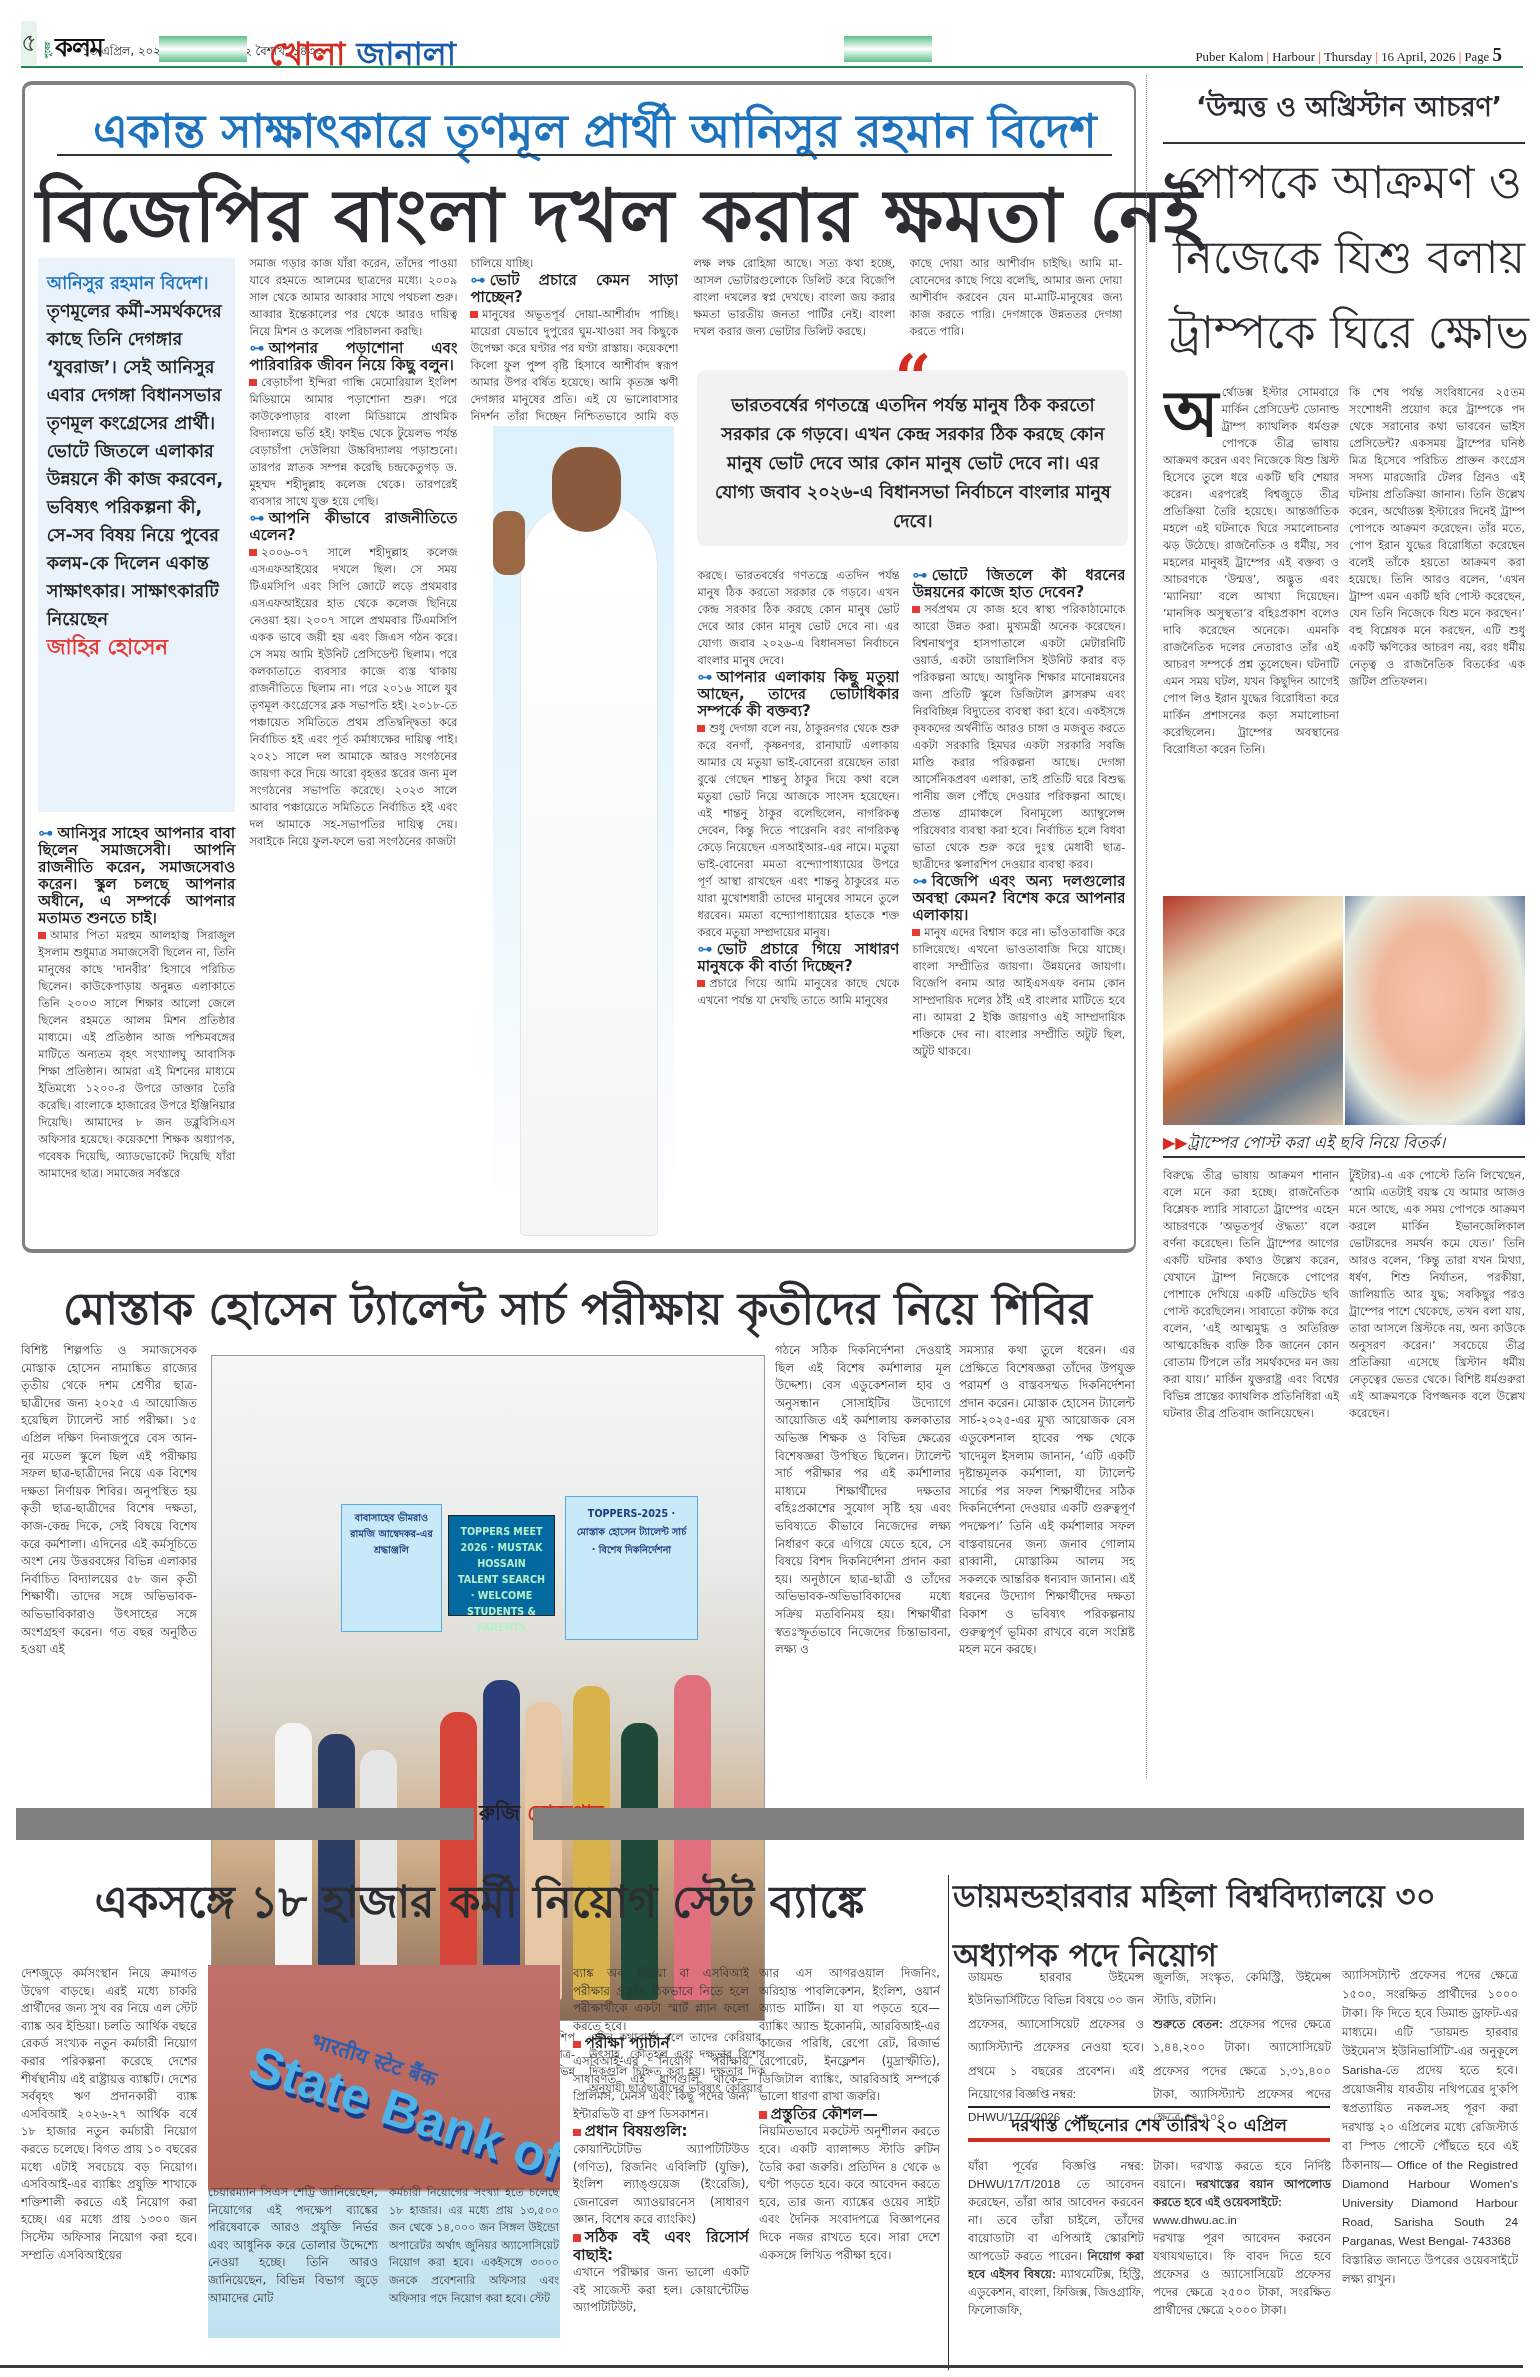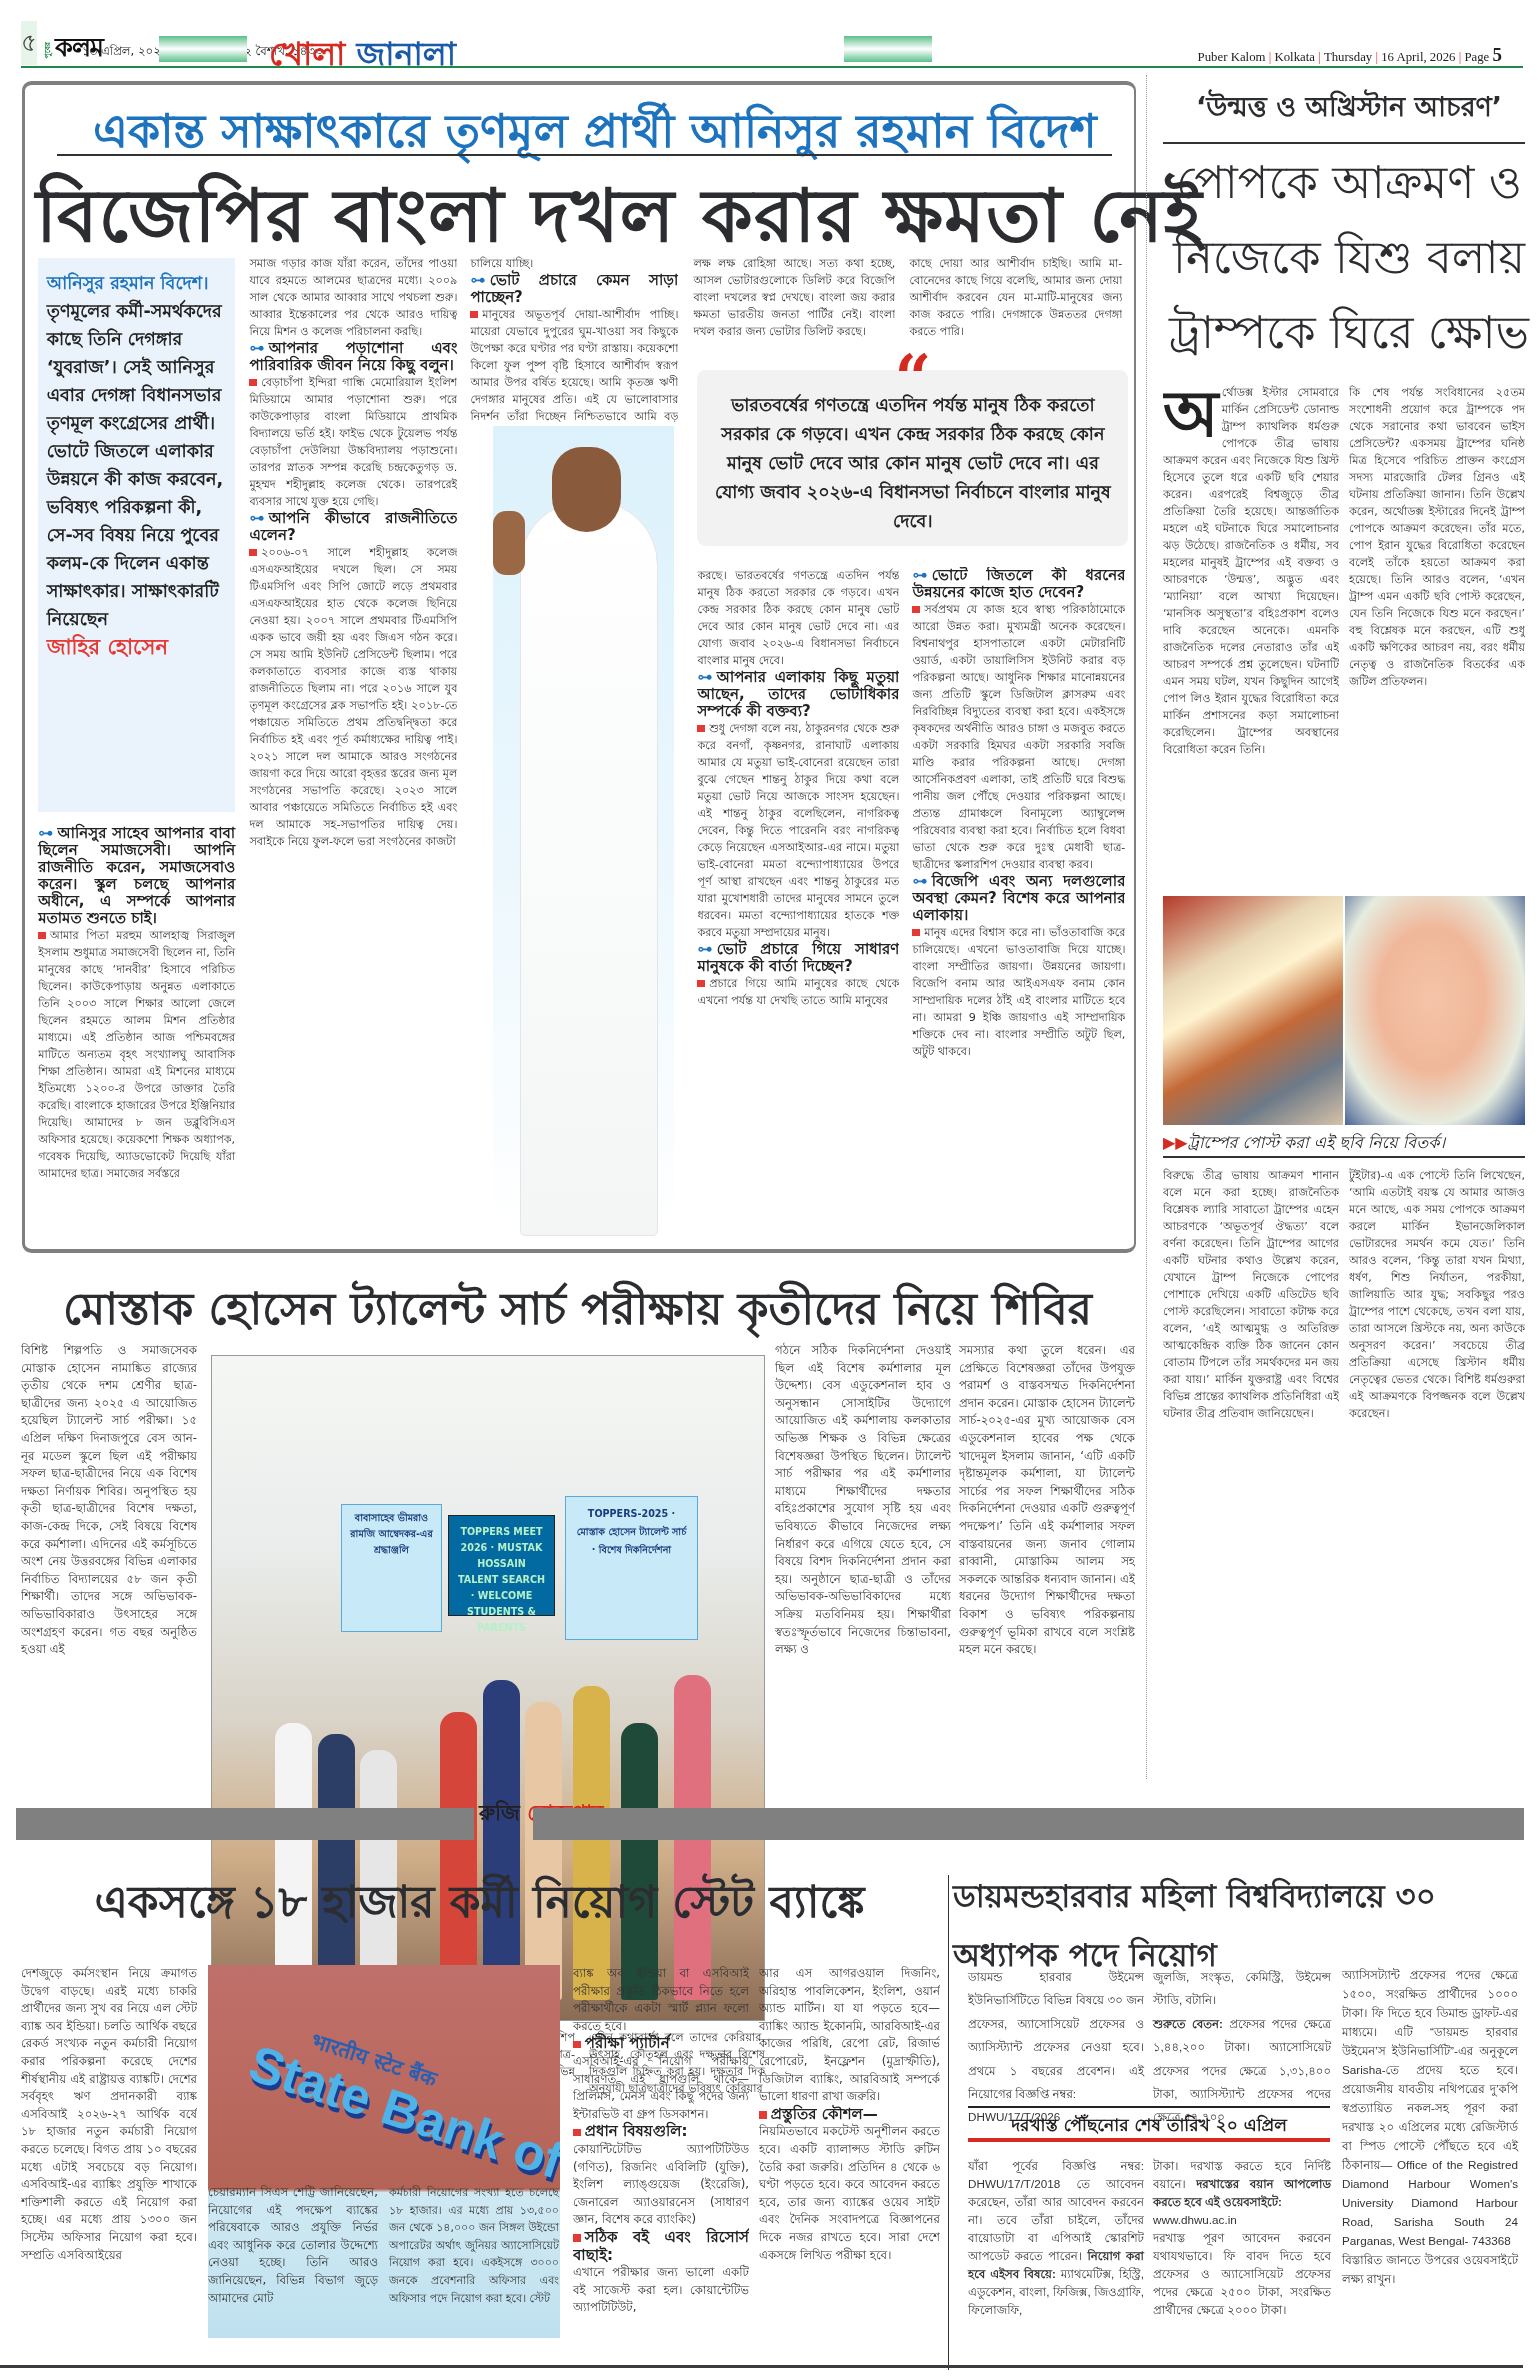--- a/index.html
+++ b/index.html
@@ -105,21 +105,21 @@
   <div class="date-line">
     <span>১৬ এপ্রিল, ২০২৬</span><span class="sep"></span><span>বৃহস্পতিবার</span><span class="sep"></span><span>২ বৈশাখ, ১৪৩৩</span>
   </div>
   <div class="green-bar a"></div>
   <div class="section-title">
     <span class="red">খোলা</span>
     <span class="blue">জানালা</span>
   </div>
   <div class="green-bar b"></div>
   <div class="eng-line">
-    <span>Puber Kalom</span><span class="sep">|</span><span>Kolkata</span><span class="sep">|</span><span>Thursday</span><span class="sep">|</span><span>16 April, 2026</span><span class="sep">|</span><span>Page</span>
+    <span>Puber Kalom</span><span class="sep">|</span><span>Harbour</span><span class="sep">|</span><span>Thursday</span><span class="sep">|</span><span>16 April, 2026</span><span class="sep">|</span><span>Page</span>
     <span class="big">5</span>
   </div>
 </div>
 <div class="mast-rule"></div>
 
 <div class="interview">
   <div class="kicker">একান্ত সাক্ষাৎকারে তৃণমূল প্রার্থী আনিসুর রহমান বিদেশ</div>
   <div class="kicker-rule"></div>
   <div class="headline-main">বিজেপির বাংলা দখল করার ক্ষমতা নেই</div>
 
@@ -161,21 +161,21 @@
       <p><span>করছে। ভারতবর্ষের গণতন্ত্রে এতদিন পর্যন্ত মানুষ ঠিক করতো সরকার কে গড়বে। এখন কেন্দ্র সরকার ঠিক করছে কোন মানুষ ভোট দেবে আর কোন মানুষ ভোট দেবে না। এর যোগ্য জবাব ২০২৬-এ বিধানসভা নির্বাচনে বাংলার মানুষ দেবে।</span></p>
       <p class="q"><span class="q-icon">⊶</span><span>আপনার এলাকায় কিছু মতুয়া আছেন, তাদের ভোটাধিকার সম্পর্কে কী বক্তব্য?</span></p>
       <p><span class="a-icon"></span><span>শুধু দেগঙ্গা বলে নয়, ঠাকুরনগর থেকে শুরু করে বনগাঁ, কৃষ্ণনগর, রানাঘাট এলাকায় আমার যে মতুয়া ভাই-বোনেরা রয়েছেন তারা বুঝে গেছেন শান্তনু ঠাকুর দিয়ে কথা বলে মতুয়া ভোট নিয়ে আজকে সাংসদ হয়েছেন। এই শান্তনু ঠাকুর বলেছিলেন, নাগরিকত্ব দেবেন, কিন্তু দিতে পারেননি বরং নাগরিকত্ব কেড়ে নিয়েছেন এসআইআর-এর নামে। মতুয়া ভাই-বোনেরা মমতা বন্দ্যোপাধ্যায়ের উপরে পূর্ণ আস্থা রাখছেন এবং শান্তনু ঠাকুরের মত যারা মুখোশধারী তাদের মানুষের সামনে তুলে ধরবেন। মমতা বন্দ্যোপাধ্যায়ের হাতকে শক্ত করবে মতুয়া সম্প্রদায়ের মানুষ।</span></p>
       <p class="q"><span class="q-icon">⊶</span><span>ভোট প্রচারে গিয়ে সাধারণ মানুষকে কী বার্তা দিচ্ছেন?</span></p>
       <p><span class="a-icon"></span><span>প্রচারে গিয়ে আমি মানুষের কাছে থেকে এখনো পর্যন্ত যা দেখছি তাতে আমি মানুষের</span></p>
     </div>
   <div class="col" style="left:887px; top:482px; width:213px; height:674px; overflow:hidden;">
       <p class="q"><span class="q-icon">⊶</span><span>ভোটে জিতলে কী ধরনের উন্নয়নের কাজে হাত দেবেন?</span></p>
       <p><span class="a-icon"></span><span>সর্বপ্রথম যে কাজ হবে স্বাস্থ্য পরিকাঠামোকে আরো উন্নত করা। মুখ্যমন্ত্রী অনেক করেছেন। বিশ্বনাথপুর হাসপাতালে একটা মেটারনিটি ওয়ার্ড, একটা ডায়ালিসিস ইউনিট করার বড় পরিকল্পনা আছে। আধুনিক শিক্ষার মানোন্নয়নের জন্য প্রতিটি স্কুলে ডিজিটাল ক্লাসরুম এবং নিরবিচ্ছিন্ন বিদ্যুতের ব্যবস্থা করা হবে। একইসঙ্গে কৃষকদের অর্থনীতি আরও চাঙ্গা ও মজবুত করতে একটা সরকারি হিমঘর একটা সরকারি সবজি মাণ্ডি করার পরিকল্পনা আছে। দেগঙ্গা আর্সেনিকপ্রবণ এলাকা, তাই প্রতিটি ঘরে বিশুদ্ধ পানীয় জল পৌঁছে দেওয়ার পরিকল্পনা আছে। প্রত্যন্ত গ্রামাঞ্চলে বিনামূল্যে অ্যাম্বুলেন্স পরিষেবার ব্যবস্থা করা হবে। নির্বাচিত হলে বিধবা ভাতা থেকে শুরু করে দুঃস্থ মেধাবী ছাত্র-ছাত্রীদের স্কলারশিপ দেওয়ার ব্যবস্থা করব।</span></p>
       <p class="q"><span class="q-icon">⊶</span><span>বিজেপি এবং অন্য দলগুলোর অবস্থা কেমন? বিশেষ করে আপনার এলাকায়।</span></p>
-      <p><span class="a-icon"></span><span>মানুষ এদের বিশ্বাস করে না। ভাঁওতাবাজি করে চালিয়েছে। এখনো ভাওতাবাজি দিয়ে যাচ্ছে। বাংলা সম্প্রীতির জায়গা। উন্নয়নের জায়গা। বিজেপি বনাম আর আইএসএফ বনাম কোন সাম্প্রদায়িক দলের ঠাঁই এই বাংলার মাটিতে হবে না। আমরা 9 ইঞ্চি জায়গাও এই সাম্প্রদায়িক শক্তিকে দেব না। বাংলার সম্প্রীতি অটুট ছিল, অটুট থাকবে।</span></p>
+      <p><span class="a-icon"></span><span>মানুষ এদের বিশ্বাস করে না। ভাঁওতাবাজি করে চালিয়েছে। এখনো ভাওতাবাজি দিয়ে যাচ্ছে। বাংলা সম্প্রীতির জায়গা। উন্নয়নের জায়গা। বিজেপি বনাম আর আইএসএফ বনাম কোন সাম্প্রদায়িক দলের ঠাঁই এই বাংলার মাটিতে হবে না। আমরা 2 ইঞ্চি জায়গাও এই সাম্প্রদায়িক শক্তিকে দেব না। বাংলার সম্প্রীতি অটুট ছিল, অটুট থাকবে।</span></p>
     </div>
 
   <div class="portrait">
     <div class="bg"></div>
     <div class="person"></div>
     <div class="head"></div>
     <div class="hand"></div>
   </div>
 </div>
 

